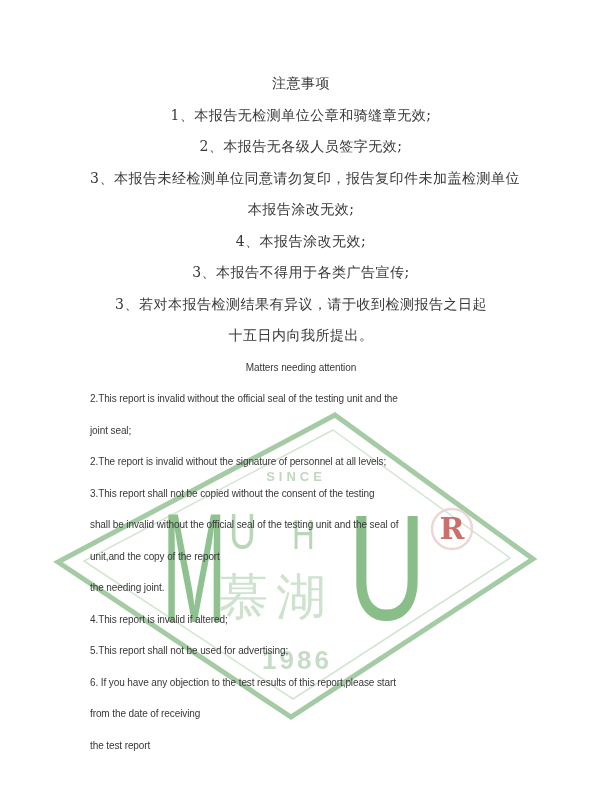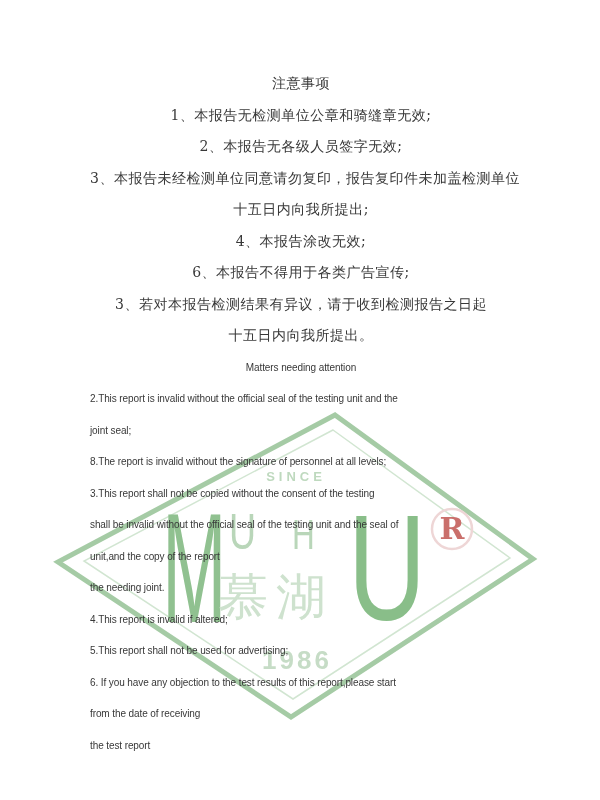--- a/index.html
+++ b/index.html
@@ -67,30 +67,30 @@
 
       <text class="wm-sans" x="297" y="669" font-size="26" font-weight="bold" letter-spacing="3" text-anchor="middle" fill="#c0d9c0">1986</text>
     </g>
   </svg>
 
   <div class="content">
     <p class="zh center">注意事项</p>
     <p class="zh">1、本报告无检测单位公章和骑缝章无效;</p>
     <p class="zh">2、本报告无各级人员签字无效;</p>
     <p class="zh">3、本报告未经检测单位同意请勿复印，报告复印件未加盖检测单位</p>
-    <p class="zh">十五日内向我所提出;</p>
+    <p class="zh">本报告涂改无效;</p>
     <p class="zh">4、本报告涂改无效;</p>
-    <p class="zh">6、本报告不得用于各类广告宣传;</p>
+    <p class="zh">3、本报告不得用于各类广告宣传;</p>
     <p class="zh">3、若对本报告检测结果有异议，请于收到检测报告之日起</p>
     <p class="zh">十五日内向我所提出。</p>
 
     <p class="en center">Matters needing attention</p>
     <p class="en">2.This report is invalid without the official seal of the testing unit and the</p>
     <p class="en">joint seal;</p>
-    <p class="en">8.The report is invalid without the signature of personnel at all levels;</p>
+    <p class="en">2.The report is invalid without the signature of personnel at all levels;</p>
     <p class="en">3.This report shall not be copied without the consent of the testing</p>
     <p class="en">shall be invalid without the official seal of the testing unit and the seal of</p>
     <p class="en">unit,and the copy of the report</p>
     <p class="en">the needing joint.</p>
     <p class="en">4.This report is invalid if altered;</p>
     <p class="en">5.This report shall not be used for advertising;</p>
     <p class="en">6. If you have any objection to the test results of this report,please start</p>
     <p class="en">from the date of receiving</p>
     <p class="en">the test report</p>
   </div>

